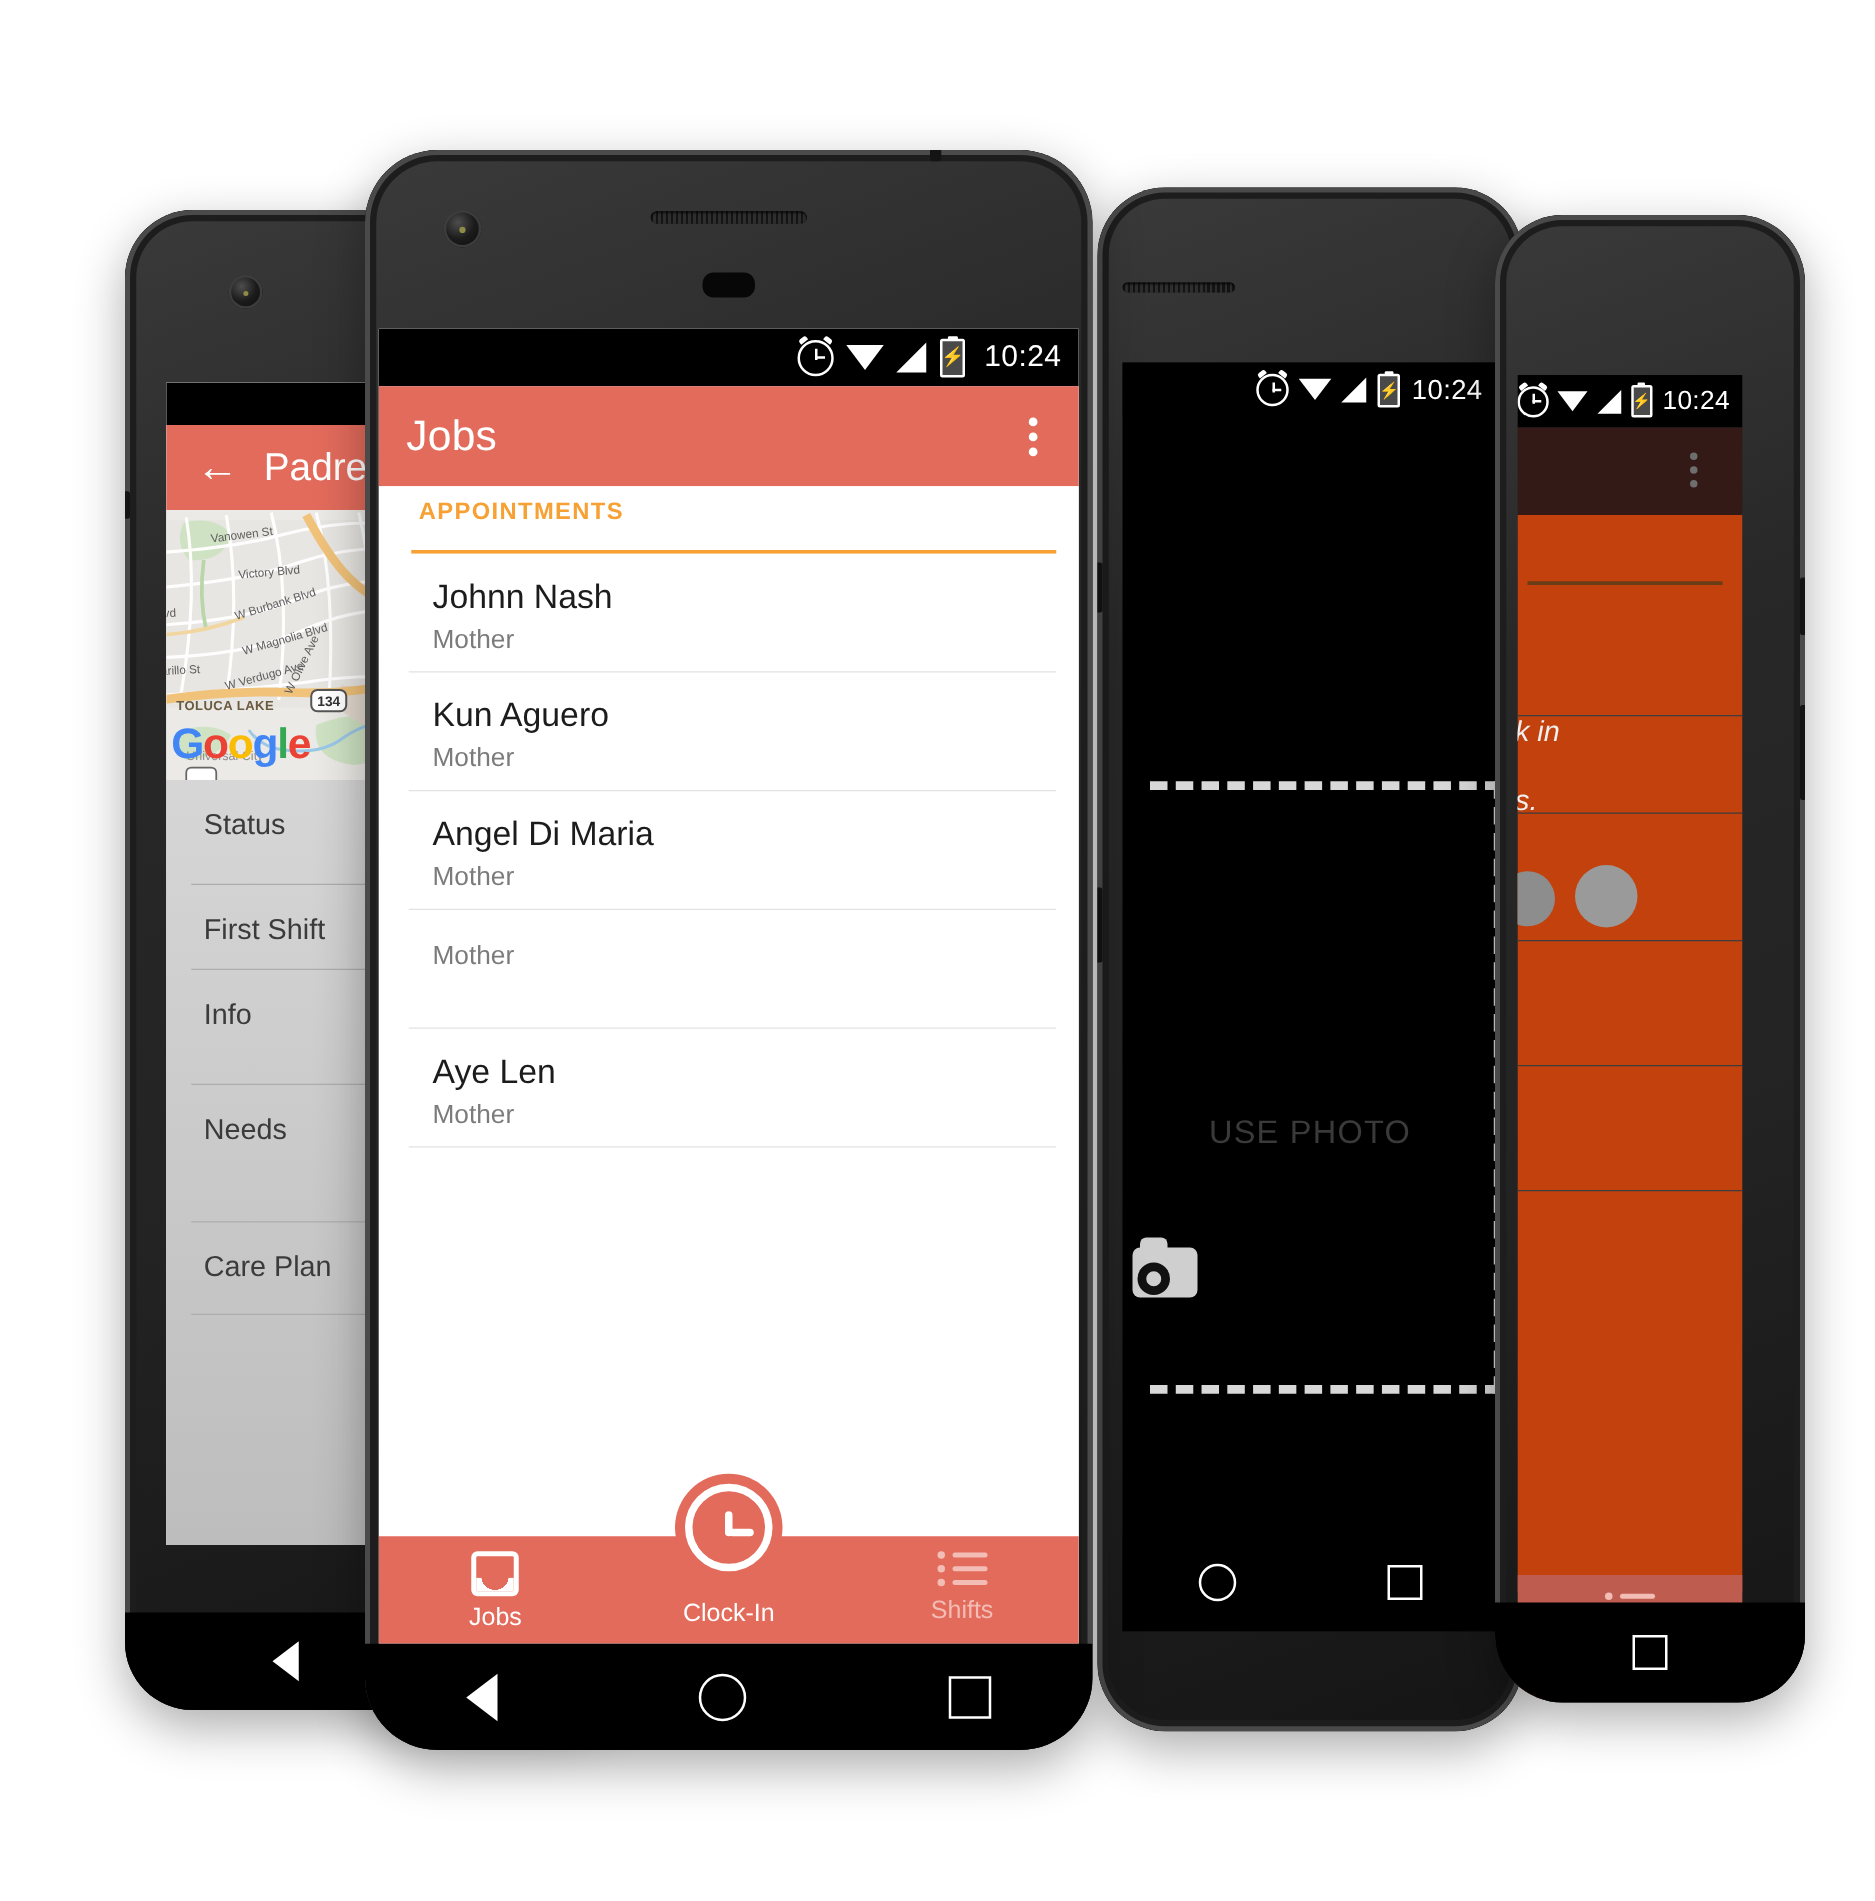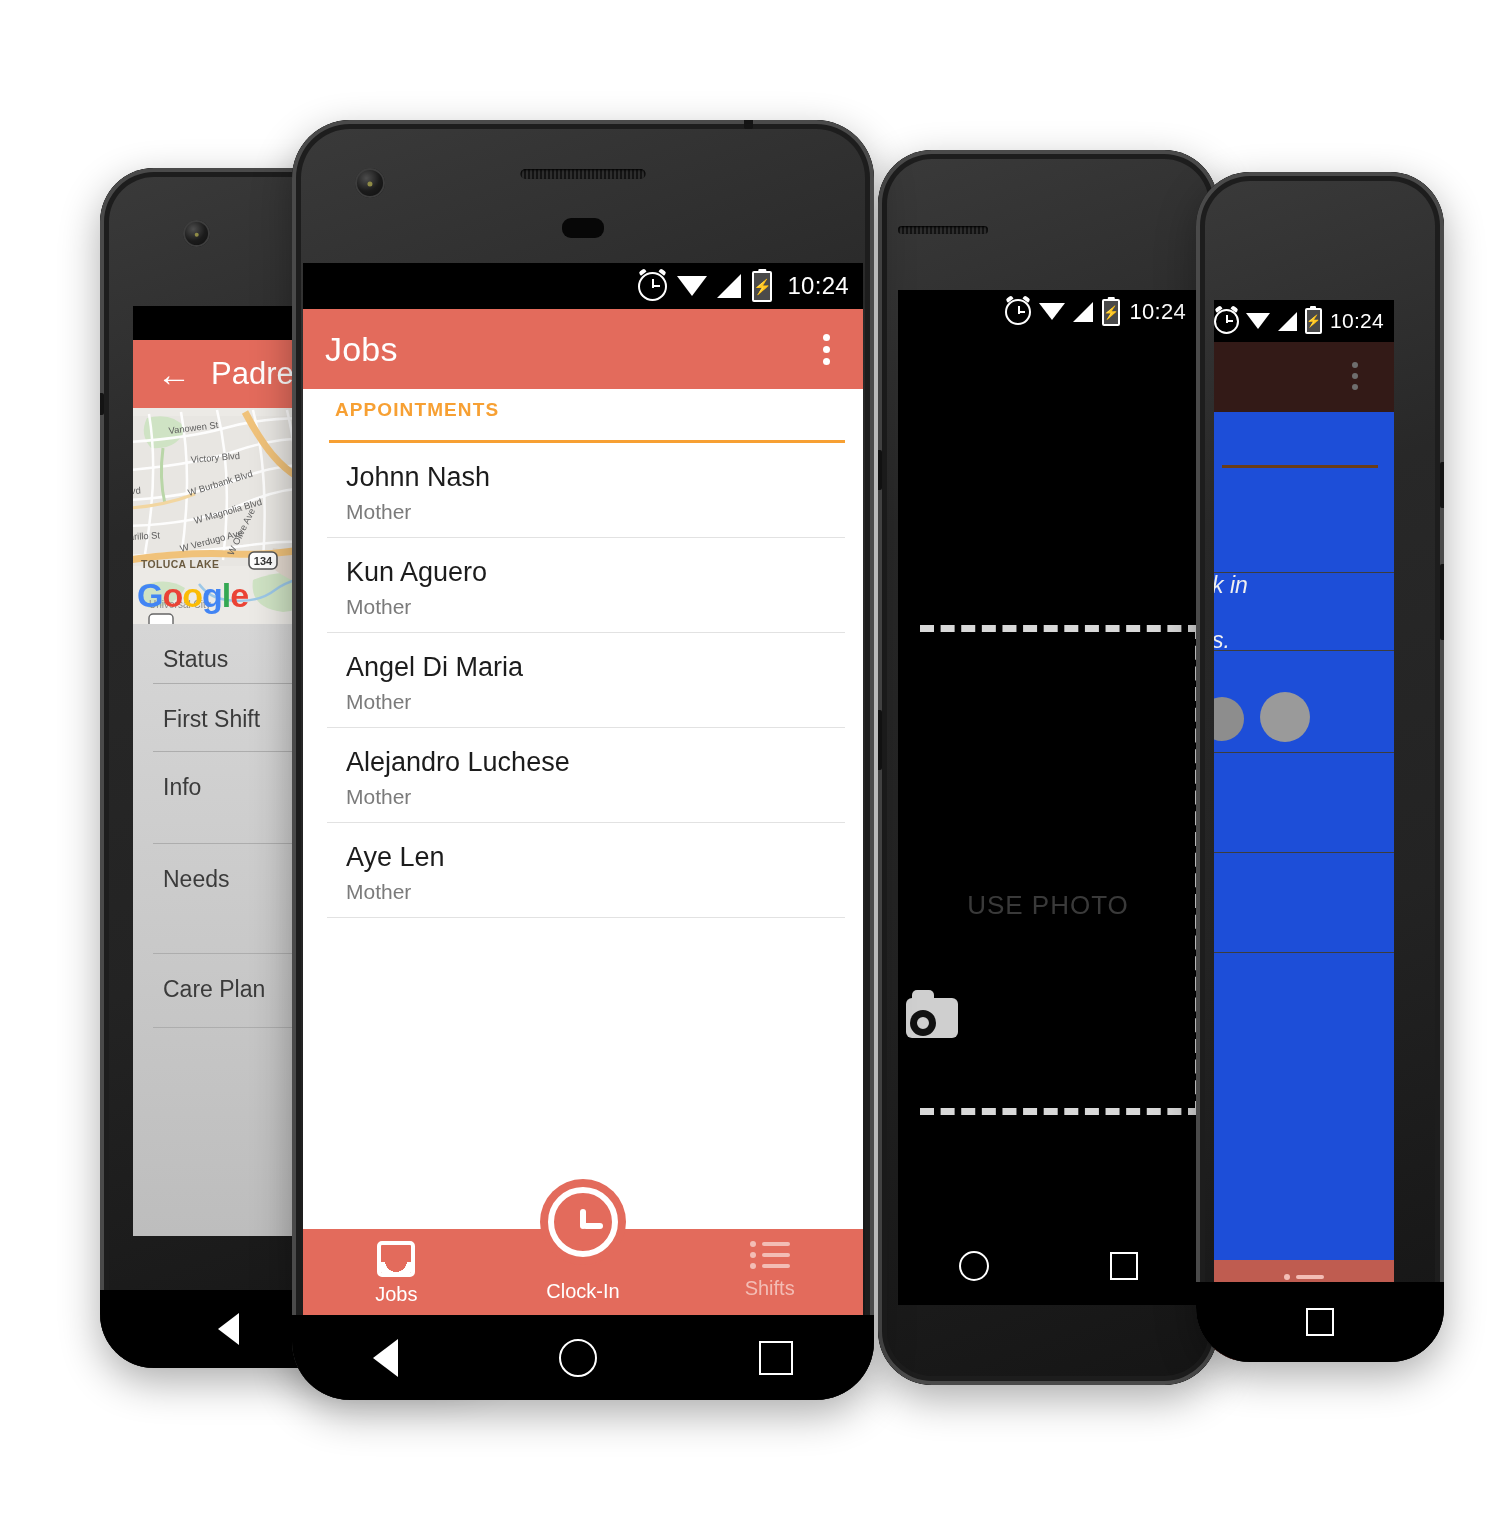--- a/index.html
+++ b/index.html
@@ -179,21 +179,21 @@
       border-radius:50%;border:7px solid #111;box-sizing:border-box;}
   #use-photo{position:absolute;left:0;right:0;top:600px;text-align:center;}
   #cam-navbar{height:78px;}
 
   
   #phone-right{left:1196px;top:172px;width:248px;height:1190px;}
   #right-screen{left:18px;top:128px;width:180px;height:1060px;background:#2a2a2a;}
   #right-statusbar{height:42px;padding-right:10px;gap:8px;font-size:21px;}
   #right-appbar{position:absolute;left:0;right:0;top:42px;height:70px;background:#331a17;}
   #right-appbar .kebab span{background:#6e6e6e;width:6px;height:6px;}
-  #right-body{position:absolute;left:0;right:0;top:112px;bottom:86px;background:#1d4ed8;}
+  #right-body{position:absolute;left:0;right:0;top:112px;bottom:86px;background:#c2410c;}
   .rrule{position:absolute;left:0;right:0;height:1px;background:#3d3d3d;}
   #right-orange-rule{position:absolute;left:8px;right:16px;top:53px;height:3px;background:#6b3d16;}
   #right-italic-1{position:absolute;left:-2px;top:160px;font-style:italic;font-size:23px;color:#f0f0f0;}
   #right-italic-2{position:absolute;left:-2px;top:215px;font-style:italic;font-size:23px;color:#f0f0f0;}
   #right-av-1{position:absolute;left:-14px;top:285px;width:44px;height:44px;border-radius:50%;background:#8d8d8d;}
   #right-av-2{position:absolute;left:46px;top:280px;width:50px;height:50px;border-radius:50%;background:#9a9a9a;}
   #right-bottomnav{position:absolute;left:0;right:0;bottom:0;height:86px;background:#bf5c50;
       display:flex;align-items:flex-start;justify-content:center;padding-top:14px;}
   #right-bottomnav .bn-label{font-size:19px;color:#e8c4be;margin-top:6px;text-align:center;}
   #right-navbar{height:80px;justify-content:center;}
@@ -267,21 +267,21 @@
           <text x="8" y="160" font-family="Liberation Sans, sans-serif" font-size="10.4" font-weight="700" fill="#6a5a3f" letter-spacing=".4">TOLUCA LAKE</text>
           <text x="16" y="200" font-family="Liberation Sans, sans-serif" font-size="10" fill="#8b8b8b">Universal City</text>
           <rect x="16" y="206" width="24" height="14" rx="4" fill="#fff" stroke="#666" stroke-width="1.4"></rect>
         </svg>
         <div id="gmaps-logo">
           <span>G</span><span>o</span><span>o</span><span>g</span><span>l</span><span>e</span>
         </div>
       </div>
 
       <div id="left-sections">
-        <div class="lsec" style="height:60px">
+        <div class="lsec" style="height:84px">
           <span>Status</span>
           <span class="rule"></span>
         </div>
         <div class="lsec" style="height:68px">
           <span>First Shift</span>
           <span class="rule"></span>
         </div>
         <div class="lsec" style="height:92px">
           <span>Info</span>
           <span class="rule"></span>
@@ -459,21 +459,20 @@
           <div class="nm">Kun Aguero</div>
           <div class="rel">Mother</div>
           <div class="rule"></div>
         </div>
         <div class="appt">
           <div class="nm">Angel Di Maria</div>
           <div class="rel">Mother</div>
           <div class="rule"></div>
         </div>
         <div class="appt">
-          <div class="nm">Alejandro Luchese</div>
           <div class="rel">Mother</div>
           <div class="rule"></div>
         </div>
         <div class="appt">
           <div class="nm">Aye Len</div>
           <div class="rel">Mother</div>
           <div class="rule"></div>
         </div>
       </div>
 

